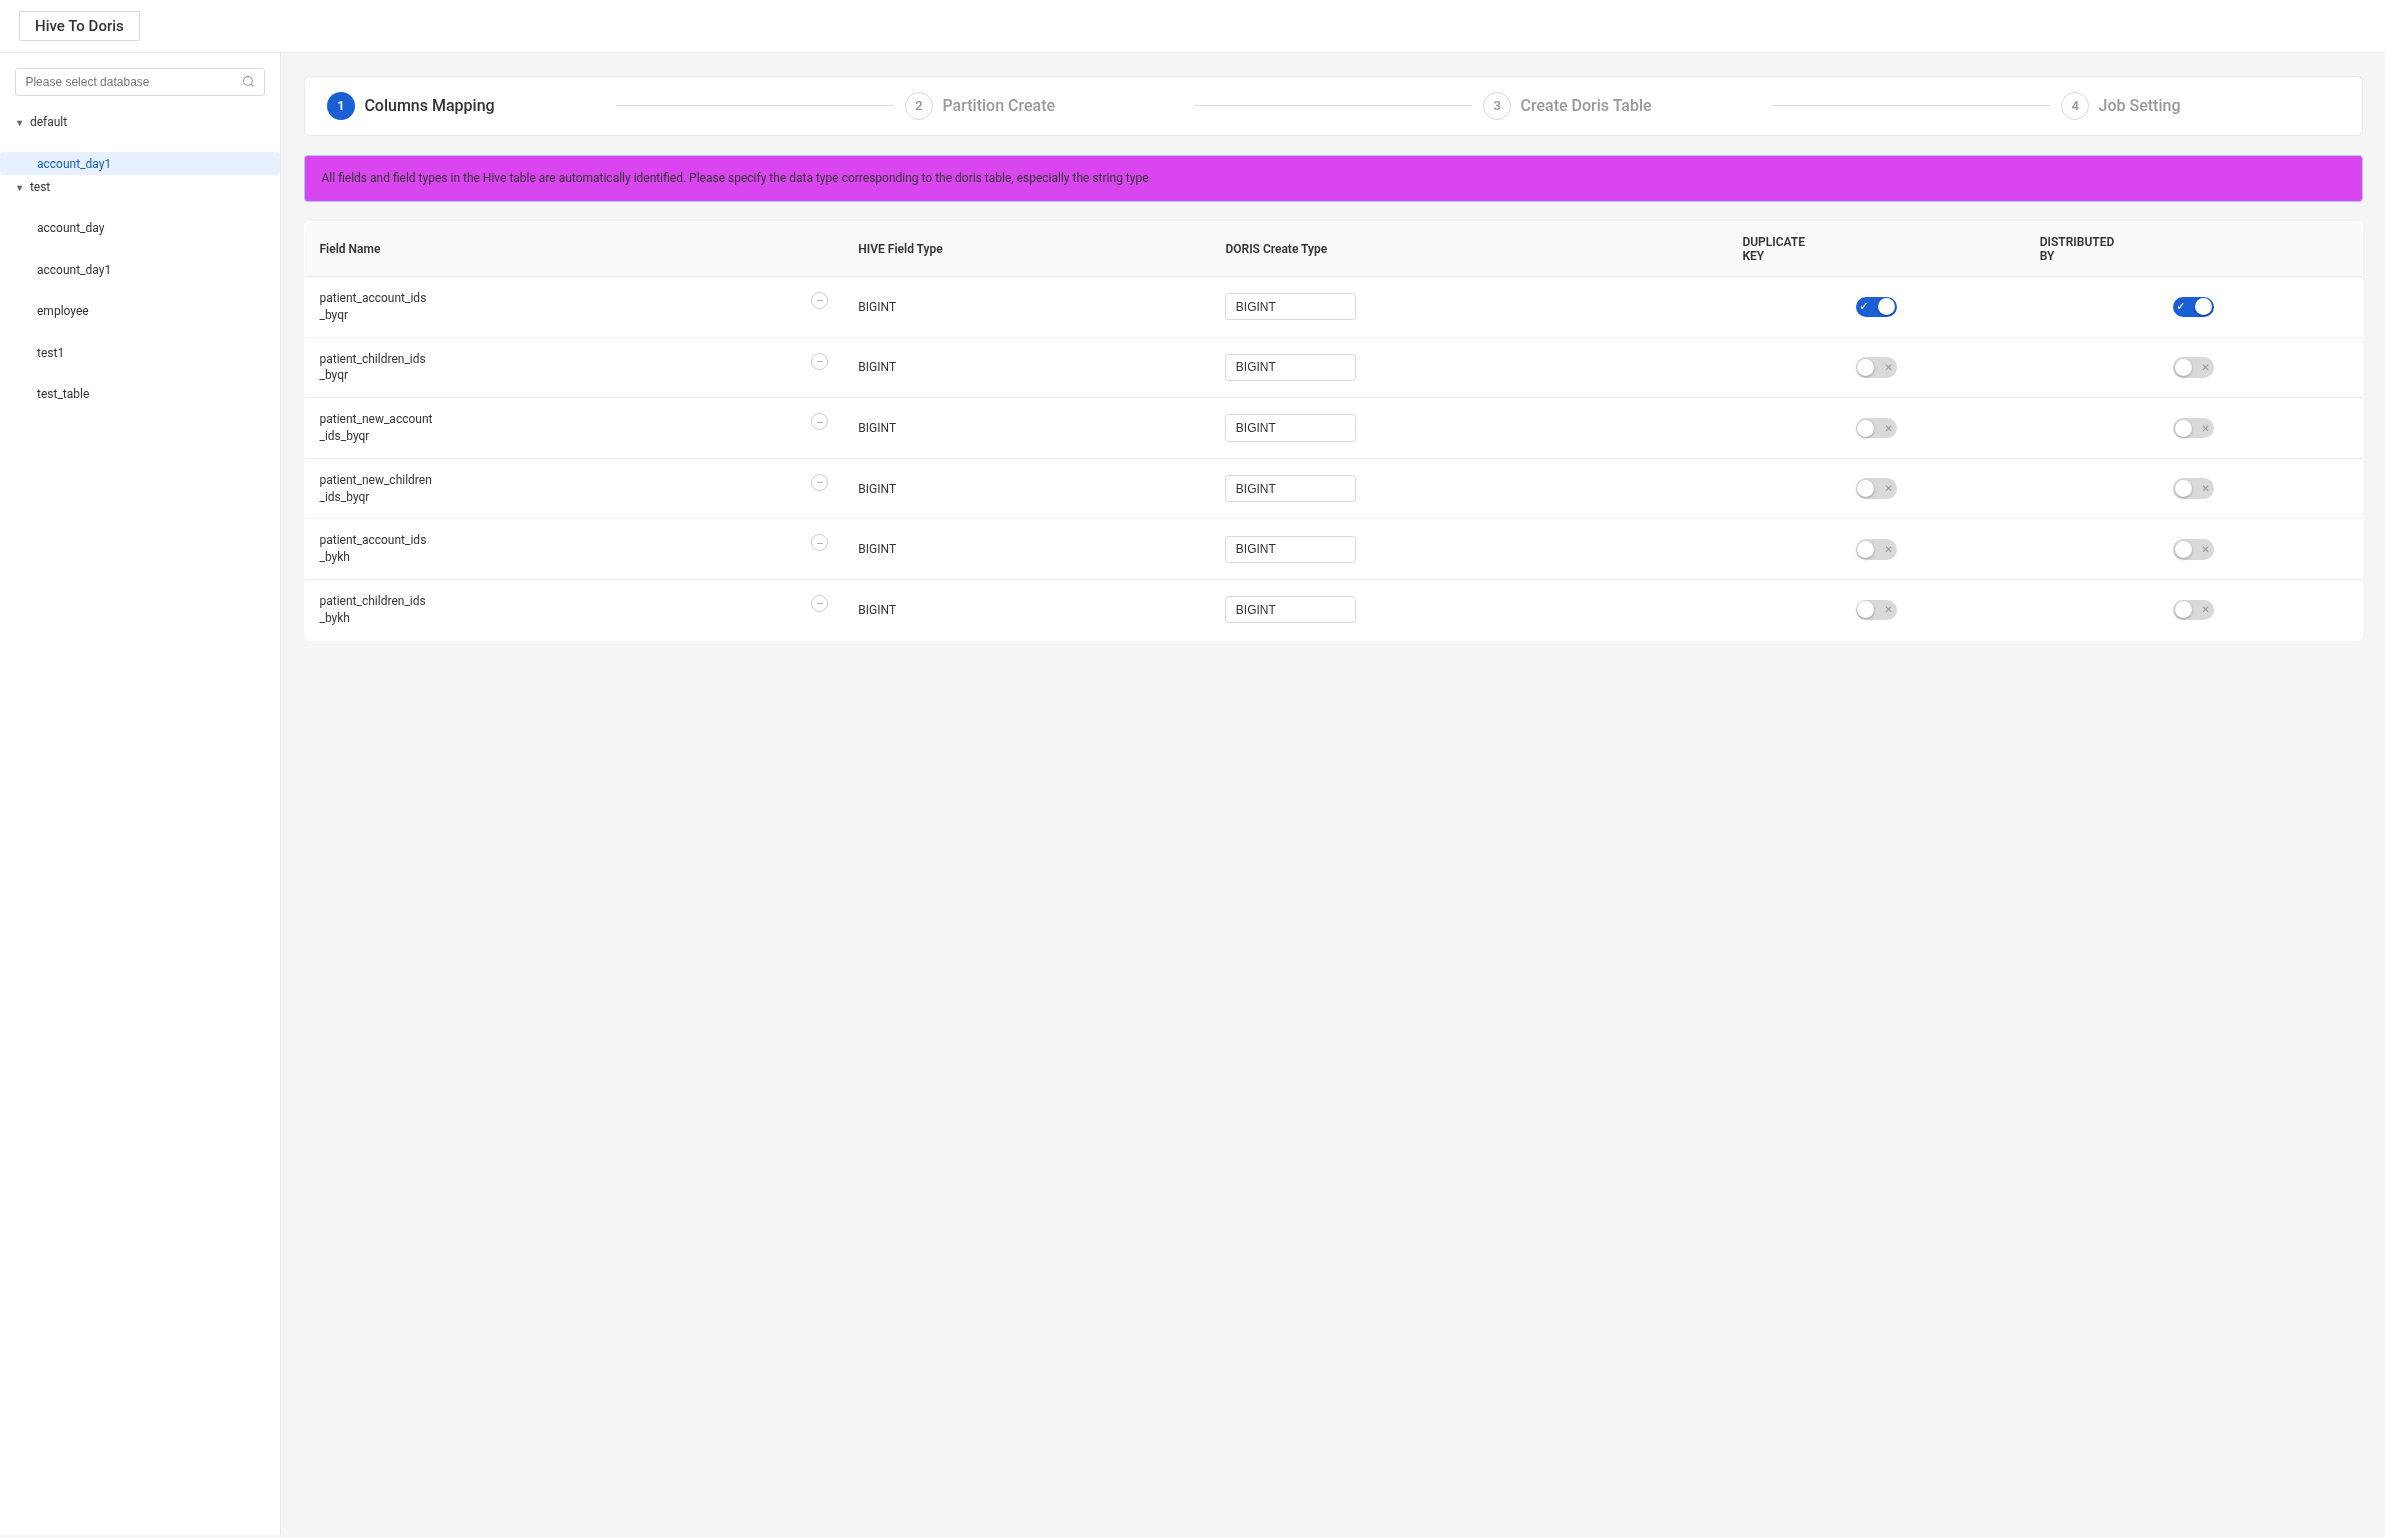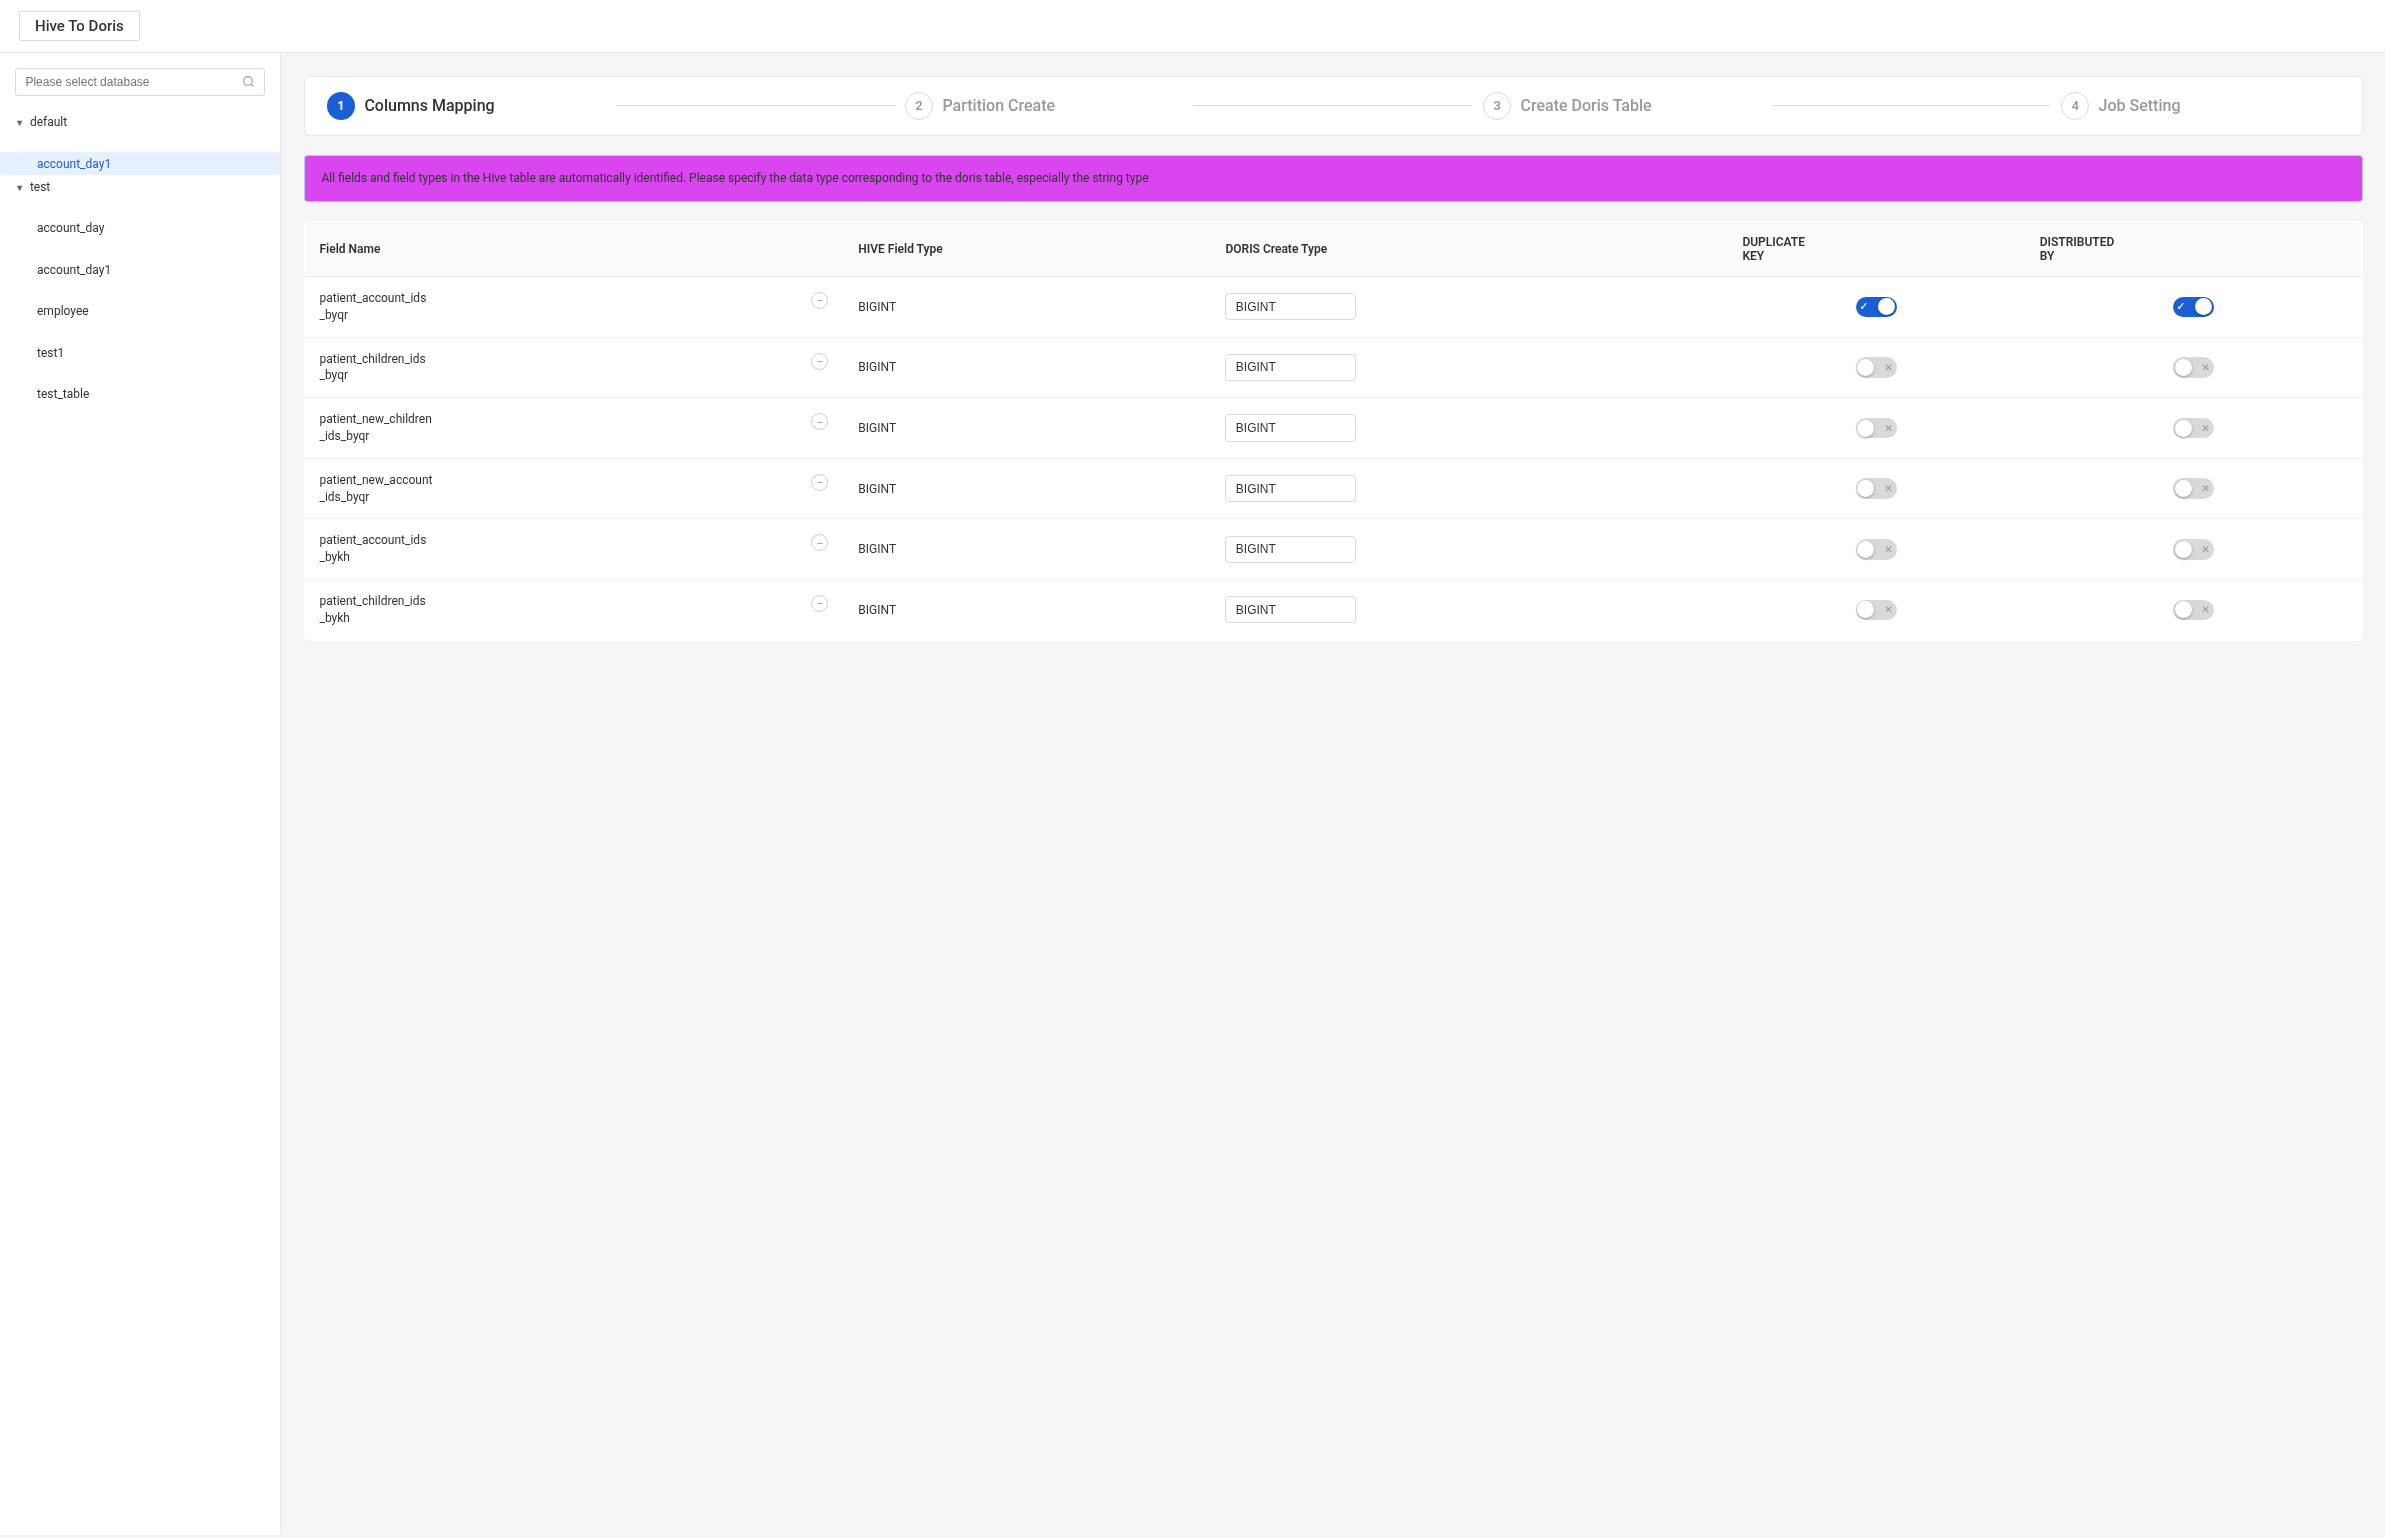--- a/index.html
+++ b/index.html
@@ -410,21 +410,21 @@
         <div class="toggle off">
           <span class="toggle-x">✕</span>
           <div class="toggle-knob"></div>
         </div>
       </div>
     </td>
           </tr>
           <tr>
             <td>
       <div class="field-name-cell">
-        <span class="field-name-text">patient_new_children<br>_ids_byqr</span>
+        <span class="field-name-text">patient_new_account<br>_ids_byqr</span>
         <button class="minus-btn">−</button>
       </div>
     </td>
             <td>BIGINT</td>
             <td><input class="doris-input" value="BIGINT" style=""></td>
             <td>
       <div class="toggle-wrap">
         <div class="toggle off">
           <span class="toggle-x">✕</span>
           <div class="toggle-knob"></div>
@@ -436,21 +436,21 @@
         <div class="toggle off">
           <span class="toggle-x">✕</span>
           <div class="toggle-knob"></div>
         </div>
       </div>
     </td>
           </tr>
           <tr>
             <td>
       <div class="field-name-cell">
-        <span class="field-name-text">patient_new_account<br>_ids_byqr</span>
+        <span class="field-name-text">patient_new_children<br>_ids_byqr</span>
         <button class="minus-btn">−</button>
       </div>
     </td>
             <td>BIGINT</td>
             <td><input class="doris-input" value="BIGINT" style=""></td>
             <td>
       <div class="toggle-wrap">
         <div class="toggle off">
           <span class="toggle-x">✕</span>
           <div class="toggle-knob"></div>

